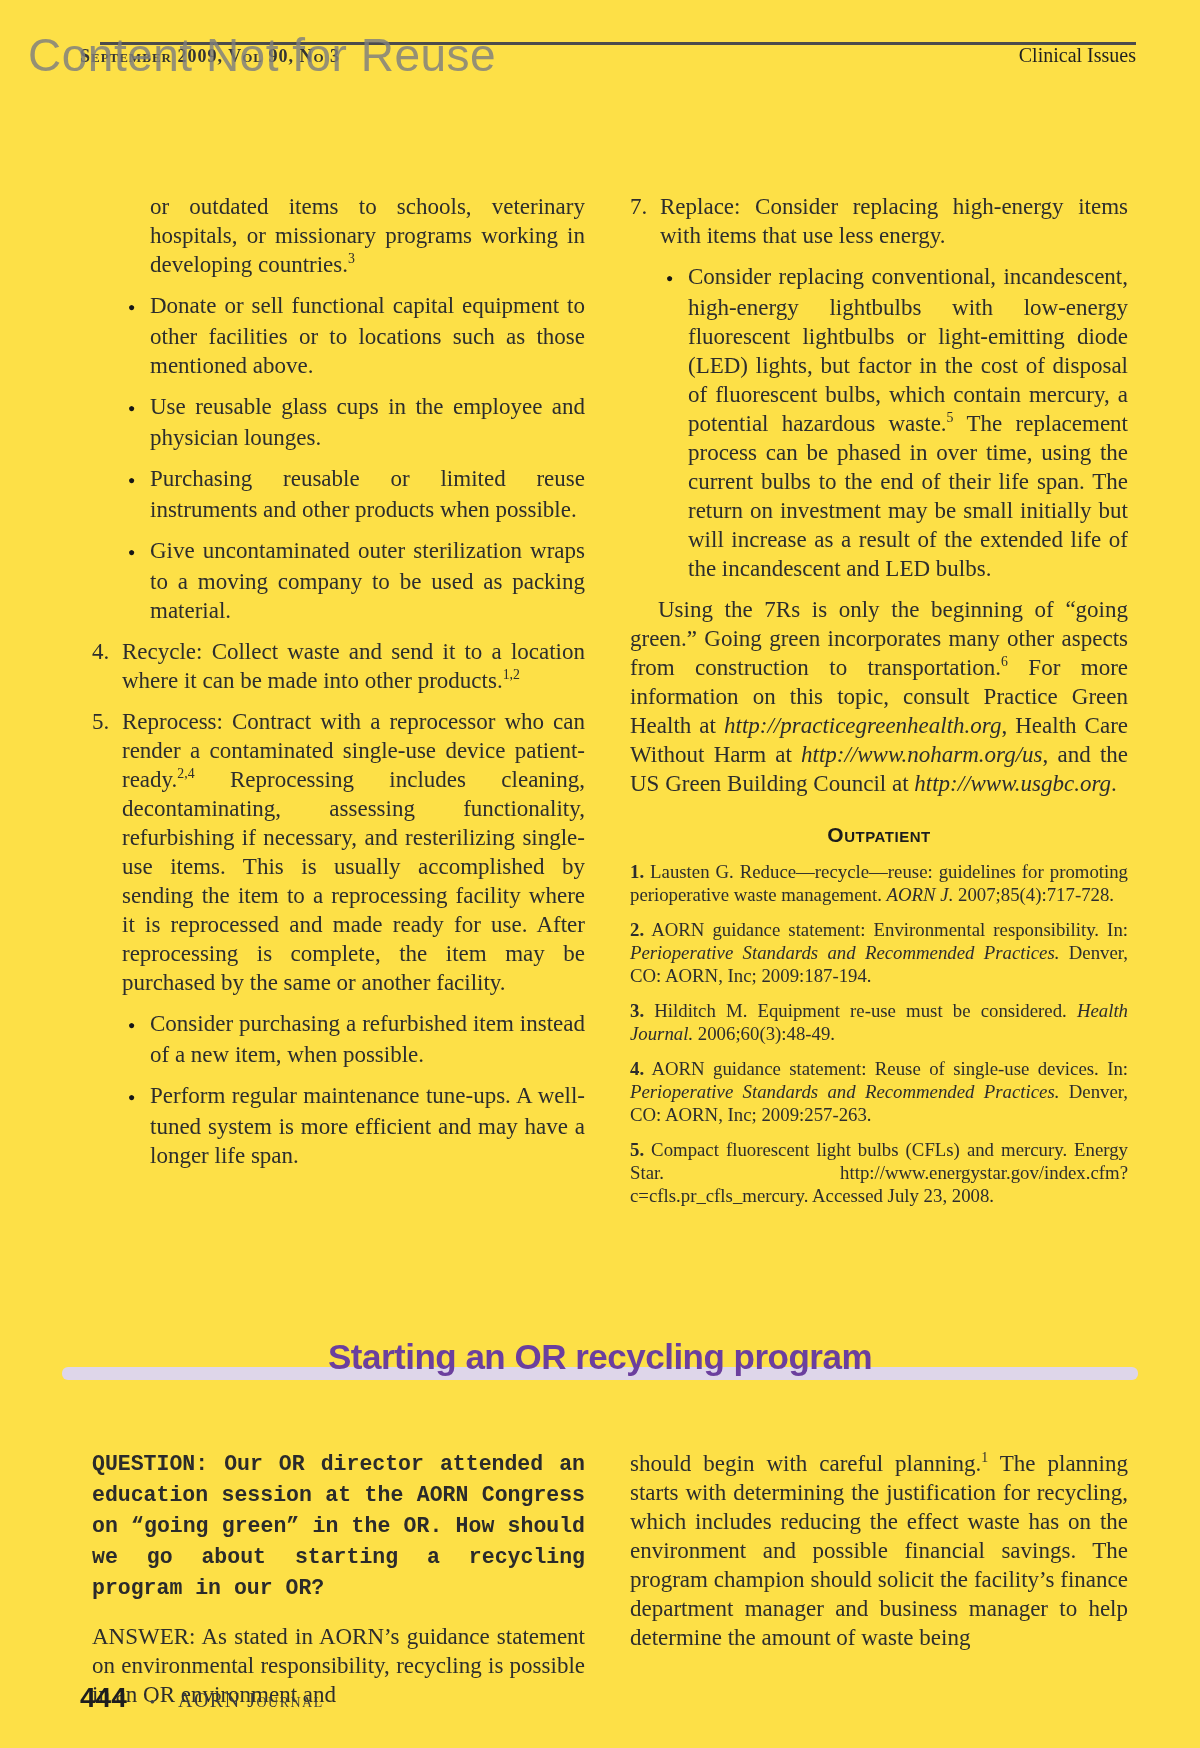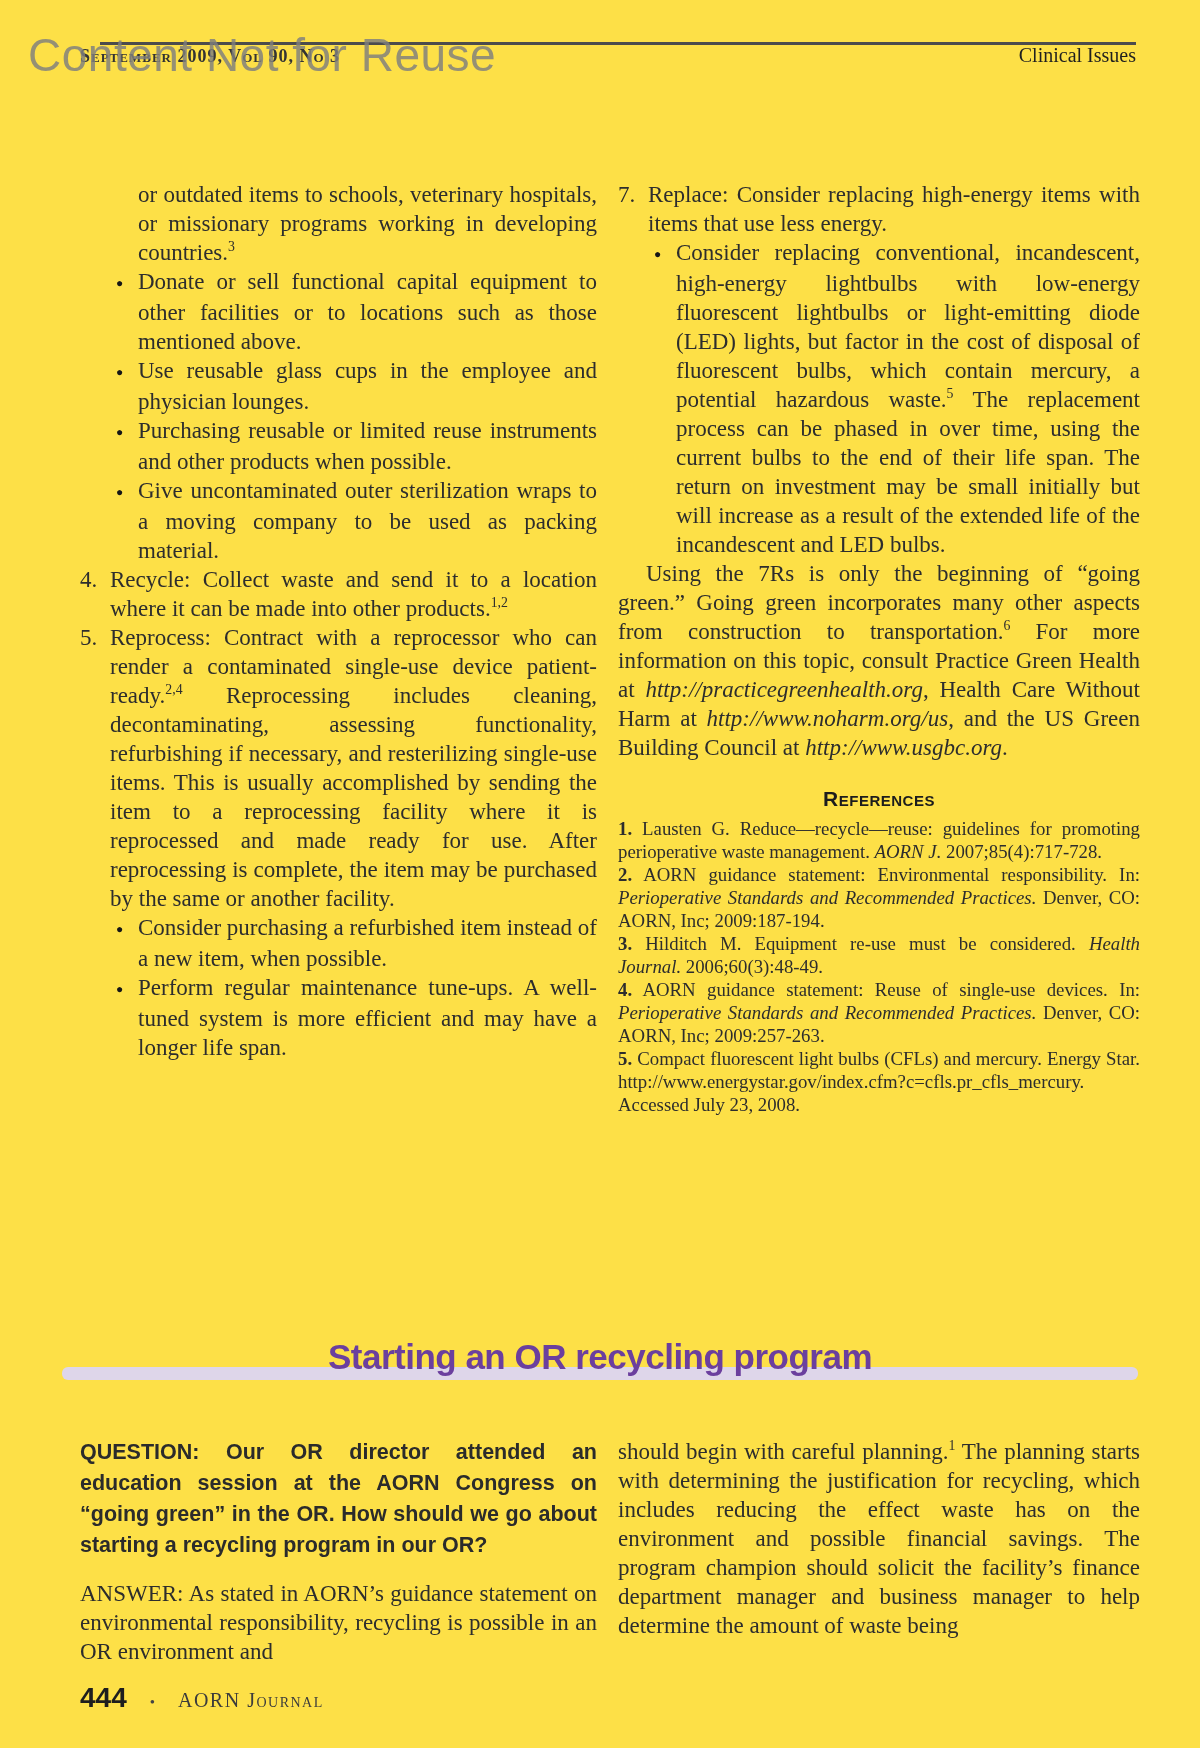--- a/index.html
+++ b/index.html
@@ -22,35 +22,35 @@
     font-family:"Liberation Sans", sans-serif; font-size:46px; line-height:50px;
     color:#7f7f7f; opacity:0.82; letter-spacing:0.5px; white-space:nowrap;
   }
   
   .col { position:absolute; font-size:23px; line-height:29px; text-align:justify; }
   .col-left  { left:80px;  top:180px; width:517px; }
   .col-right { left:618px; top:180px; width:522px; }
   .qa-left   { left:80px;  top:1437px; width:517px; }
   .qa-right  { left:618px; top:1437px; width:522px; }
 
-  .blk { margin:0; }
+  .blk { margin:12px; }
   .blk.cont   { padding-left:58px; }
   .blk.bullet { padding-left:58px; }
   .blk.num    { padding-left:30px; }
   .n { display:inline-block; width:30px; margin-left:-30px; text-indent:0; }
   .m { display:inline-block; width:22px; margin-left:-22px; font-size:12px; vertical-align:2px; color:#161616; }
   .blk.para { text-indent:28px; }
   .blk.refhead {
     font-family:"Liberation Sans", sans-serif; font-weight:700; font-variant:small-caps;
     text-align:center; font-size:21px; letter-spacing:0.5px; color:#1c1c1c;
     margin-top:24px; margin-bottom:5px; line-height:26px;
   }
   .blk.ref { font-size:18.8px; line-height:23px; }
   .blk.question {
-    font-family:Liberation Sans, sans-serif; font-weight:700;
+    font-family:Liberation Mono, monospace; font-weight:700;
     font-size:21.5px; line-height:31px; color:#2b2b2b;
   }
   .blk.answer { margin-top:18px; }
   sup { font-size:60%; line-height:0; vertical-align:super; }
   em { font-style:italic; }
   b { font-weight:700; }
 
   
   .section-bar {
     position:absolute; left:62px; top:1367px; width:1076px; height:13px;
@@ -85,21 +85,21 @@
       <div class="blk bullet"><span class="m">●</span>Give uncontaminated outer sterilization wraps to a moving company to be used as packing material.</div>
       <div class="blk num"><span class="n">4.</span>Recycle: Collect waste and send it to a location where it can be made into other products.<sup>1,2</sup></div>
       <div class="blk num"><span class="n">5.</span>Reprocess: Contract with a reprocessor who can render a contaminated single-use device patient-ready.<sup>2,4</sup> Reprocessing includes cleaning, decontaminating, assessing functionality, refurbishing if necessary, and resterilizing single-use items. This is usually accomplished by sending the item to a reprocessing facility where it is reprocessed and made ready for use. After reprocessing is complete, the item may be purchased by the same or another facility.</div>
       <div class="blk bullet"><span class="m">●</span>Consider purchasing a refurbished item instead of a new item, when possible.</div>
       <div class="blk bullet"><span class="m">●</span>Perform regular maintenance tune-ups. A well-tuned system is more efficient and may have a longer life span.</div>
     </div>
   <div class="col col-right">
       <div class="blk num"><span class="n">7.</span>Replace: Consider replacing high-energy items with items that use less energy.</div>
       <div class="blk bullet"><span class="m">●</span>Consider replacing conventional, incandescent, high-energy lightbulbs with low-energy fluorescent lightbulbs or light-emitting diode (LED) lights, but factor in the cost of disposal of fluorescent bulbs, which contain mercury, a potential hazardous waste.<sup>5</sup> The replacement process can be phased in over time, using the current bulbs to the end of their life span. The return on investment may be small initially but will increase as a result of the extended life of the incandescent and LED bulbs.</div>
       <div class="blk para">Using the 7Rs is only the beginning of “going green.” Going green incorporates many other aspects from construction to transportation.<sup>6</sup> For more information on this topic, consult Practice Green Health at <em>http://practicegreenhealth.org</em>, Health Care Without Harm at <em>http://www.noharm.org/us</em>, and the US Green Building Council at <em>http://www.usgbc.org</em>.</div>
-      <div class="blk refhead">References</div>
+      <div class="blk refhead">Outpatient</div>
       <div class="blk ref"><b>1.</b> Lausten G. Reduce—recycle—reuse: guidelines for promoting perioperative waste management. <em>AORN J.</em> 2007;85(4):717-728.</div>
       <div class="blk ref"><b>2.</b> AORN guidance statement: Environmental responsibility. In: <em>Perioperative Standards and Recommended Practices.</em> Denver, CO: AORN, Inc; 2009:187-194.</div>
       <div class="blk ref"><b>3.</b> Hilditch M. Equipment re-use must be considered. <em>Health Journal.</em> 2006;60(3):48-49.</div>
       <div class="blk ref"><b>4.</b> AORN guidance statement: Reuse of single-use devices. In: <em>Perioperative Standards and Recommended Practices.</em> Denver, CO: AORN, Inc; 2009:257-263.</div>
       <div class="blk ref"><b>5.</b> Compact fluorescent light bulbs (CFLs) and mercury. Energy Star. http://www.energystar.gov/index.cfm?c=cfls.pr_cfls_mercury. Accessed July 23, 2008.</div>
     </div>
 
   <div class="section-bar" style="background: rgb(222, 214, 234);"></div>
   <div class="section-title" style="color: rgb(107, 63, 158);">Starting an OR recycling program</div>
 

